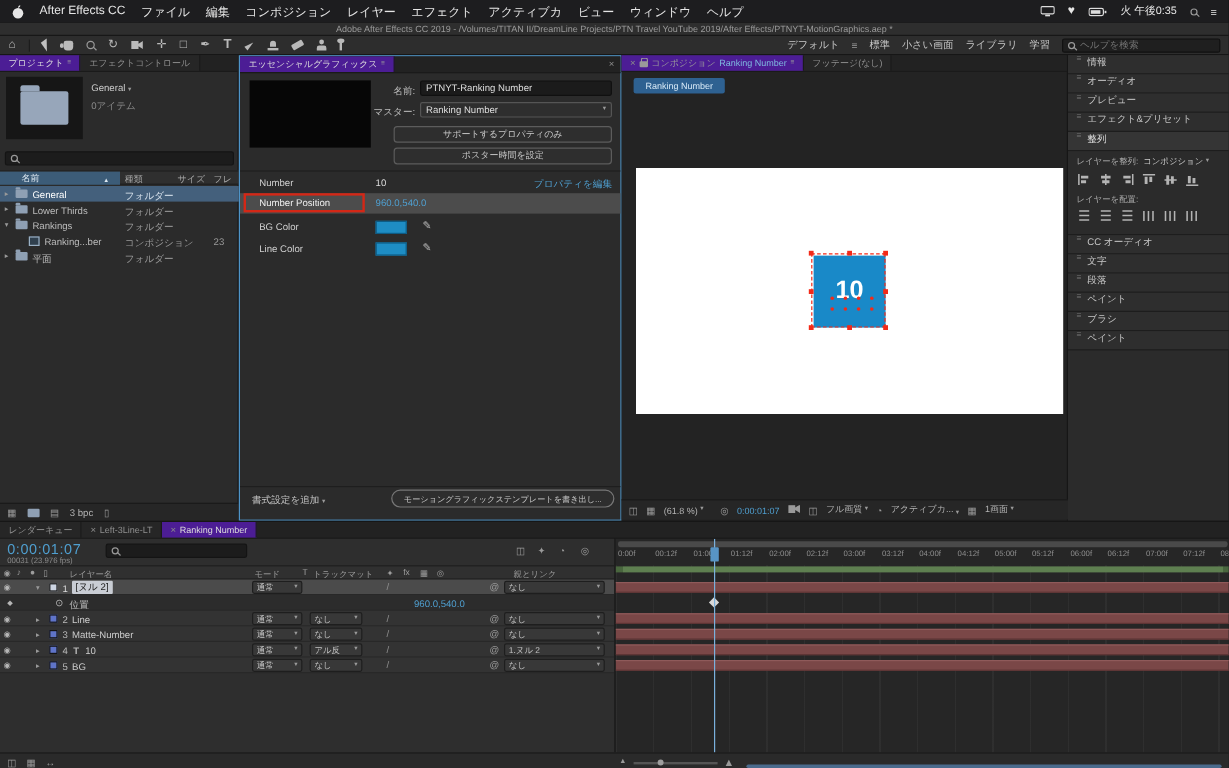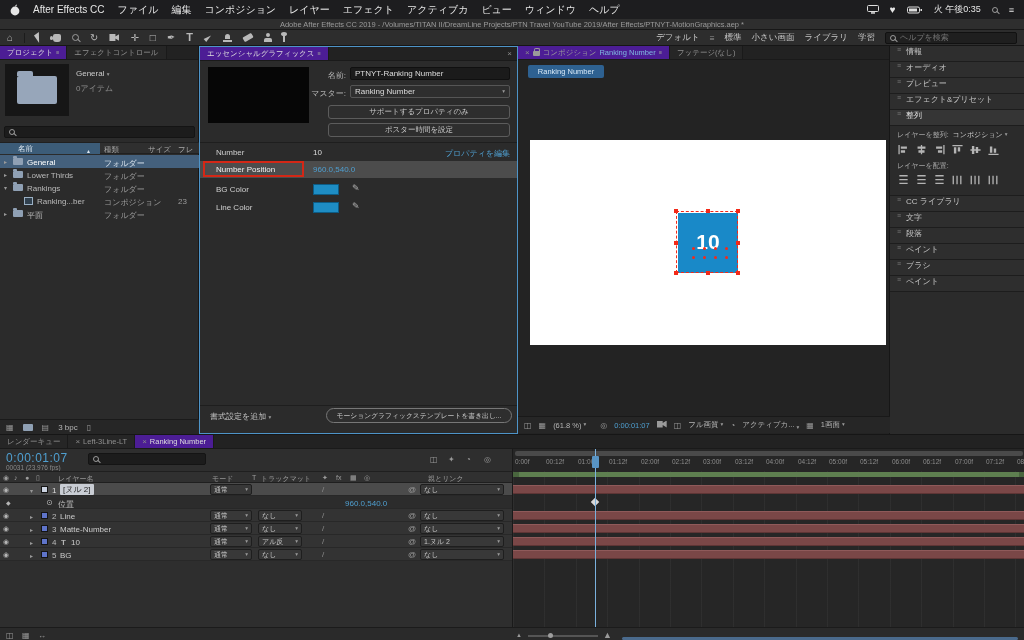--- a/index.html
+++ b/index.html
@@ -471,21 +471,21 @@
       <svg class="ai" viewBox="0 0 13 13">
           <path fill="#b4b4b4" d="M1.2 2h1.4v9H1.2zM5.3 2h1.4v9H5.3zM9.4 2h1.4v9H9.4z"></path>
         </svg>
       <svg class="ai" viewBox="0 0 13 13">
           <path fill="#b4b4b4" d="M1.2 2h1.4v9H1.2zM5.3 2h1.4v9H5.3zM9.4 2h1.4v9H9.4z"></path>
         </svg>
     </div>
   </div>
   <div class="sbitem">
     <span class="grip">≡</span>
-    <span>CC ライブラリ</span>
+    <span>CC オーディオ</span>
   </div>
   <div class="sbitem">
     <span class="grip">≡</span>
     <span>文字</span>
   </div>
   <div class="sbitem">
     <span class="grip">≡</span>
     <span>段落</span>
   </div>
   <div class="sbitem">

